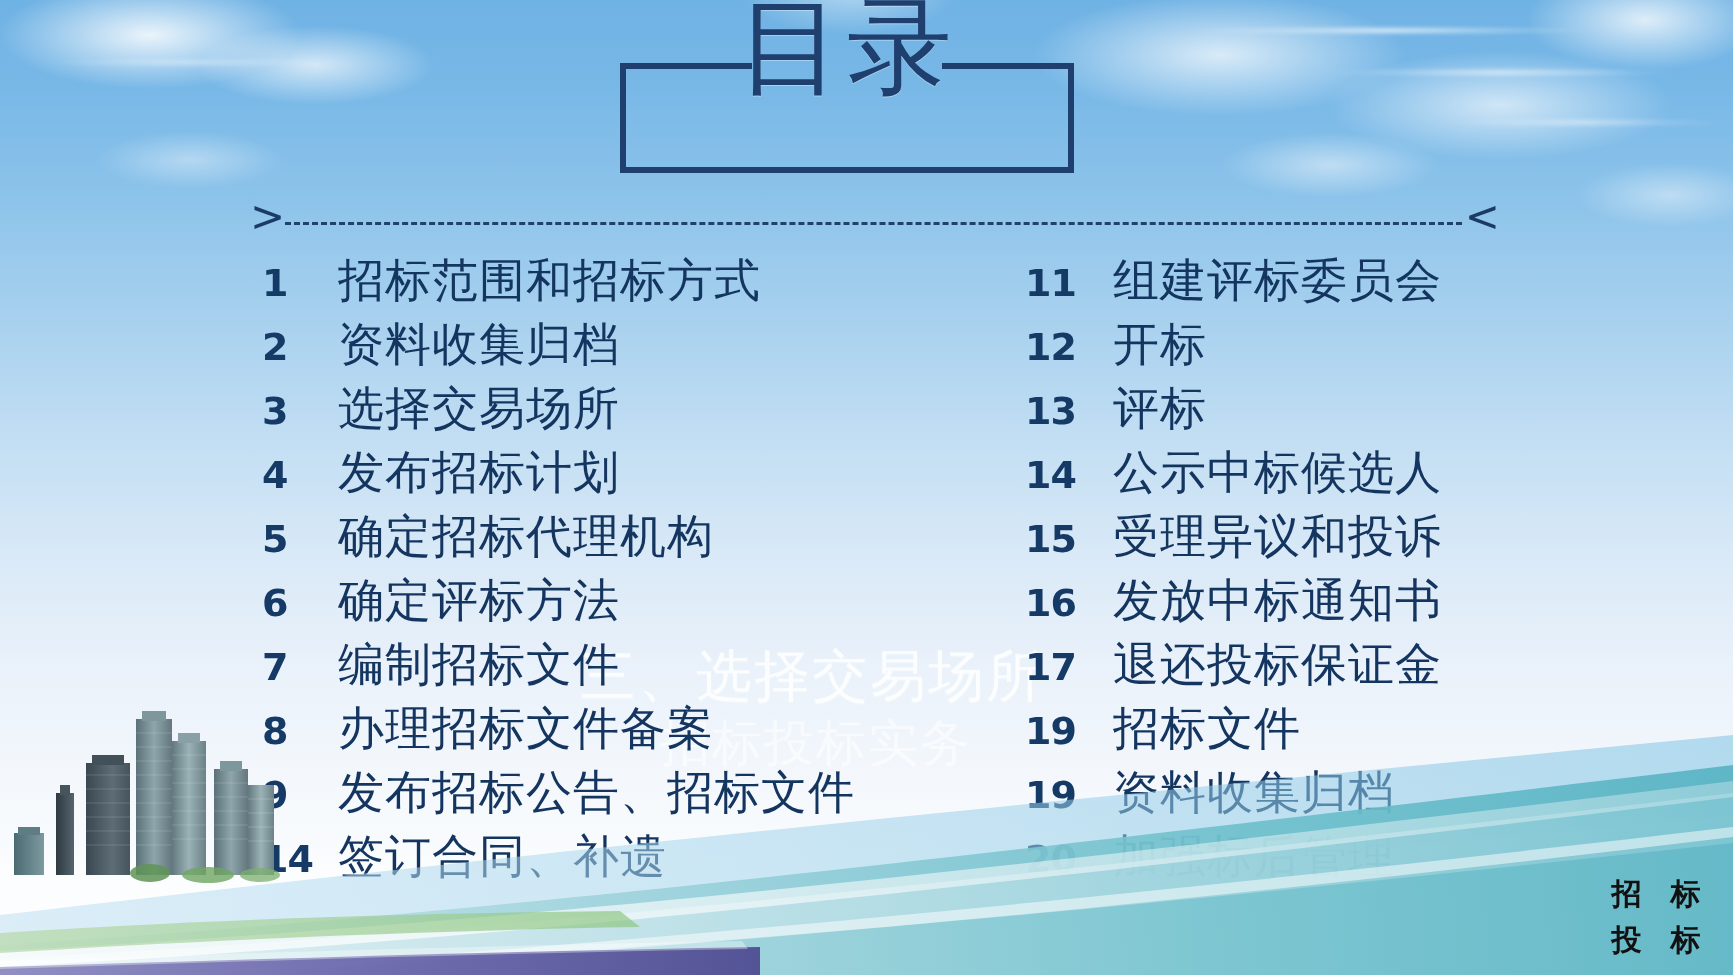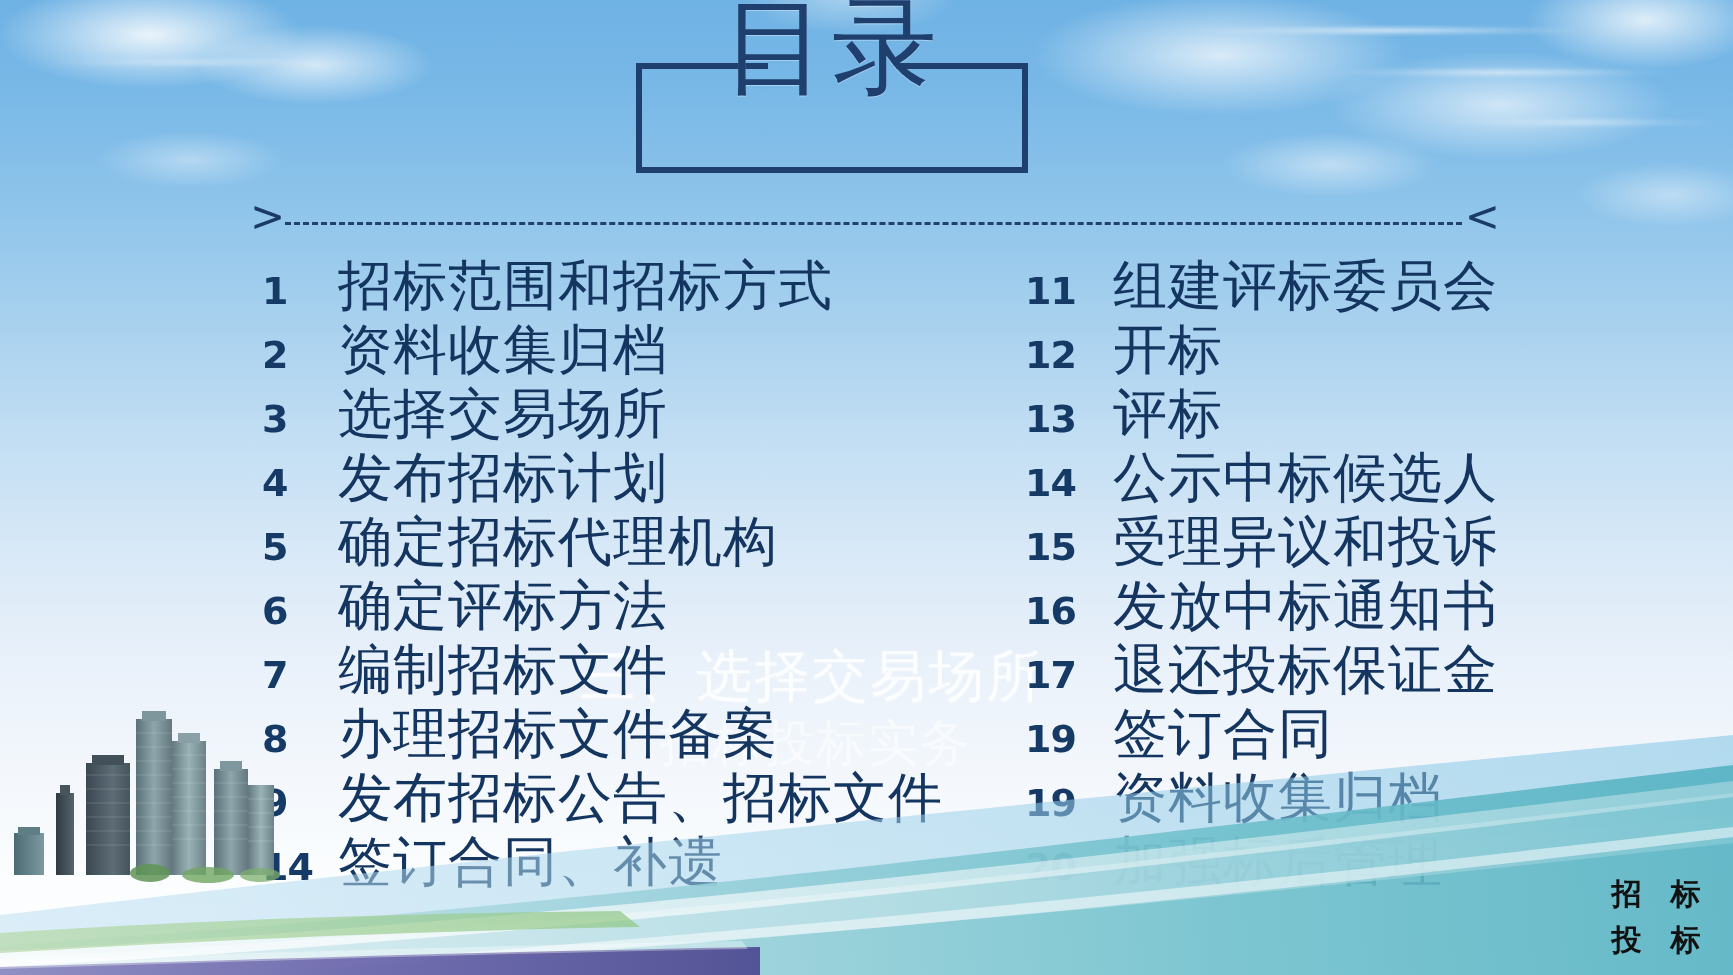--- a/index.html
+++ b/index.html
@@ -49,21 +49,21 @@
     height:5px; border-radius:50%;
     filter:blur(2px);
   }
   #st1 { left:1180px; top:28px;  width:420px; }
   #st2 { left:1320px; top:70px;  width:360px; opacity:.8;}
   #st3 { left:1440px; top:120px; width:290px; opacity:.6;}
   #st4 { left:40px;   top:60px;  width:300px; opacity:.5;}
 
   
   #title-block {
-    position:absolute; left:636px; top:63px; width:392px; height:110px;
+    position:absolute; left:620px; top:63px; width:454px; height:110px;
   }
   #title-frame {
     position:absolute; left:0; top:0; width:100%; height:100%;
     border:6px solid #1f3f6e;
     border-top-color:transparent;
   }
   #title-frame:before, #title-frame:after {
     content:""; position:absolute; top:-6px; height:6px; background:#1f3f6e;
   }
   #title-frame:before { left:-6px; width:132px; }
@@ -127,21 +127,21 @@
   .toc-num {
     width:76px; flex:0 0 76px;
     text-align:left;
     font-size:38px; font-weight:bold;
     color:#153a66;
     font-family:"DejaVu Sans","Liberation Sans",sans-serif;
     letter-spacing:-1px;
   }
   #col-right .toc-num { width:88px; flex:0 0 88px; }
   .toc-label {
-    font-size:54px;
+    font-size:46px;
     color:#13355f;
     font-family:Liberation Serif, serif;
     white-space:nowrap;
     letter-spacing:1px;
   }
 
   
   #swoosh { position:absolute; left:0; bottom:0; width:1733px; height:360px; }
 
   #city { position:absolute; left:8px; bottom:92px; width:300px; height:200px; }
@@ -260,21 +260,21 @@
     <div class="toc-row">
       <span class="toc-num">16</span>
       <span class="toc-label">发放中标通知书</span>
     </div>
     <div class="toc-row">
       <span class="toc-num">17</span>
       <span class="toc-label">退还投标保证金</span>
     </div>
     <div class="toc-row">
       <span class="toc-num">19</span>
-      <span class="toc-label">签订合同</span>
+      <span class="toc-label">招标文件</span>
     </div>
     <div class="toc-row">
       <span class="toc-num">19</span>
       <span class="toc-label">资料收集归档</span>
     </div>
     <div class="toc-row">
       <span class="toc-num">20</span>
       <span class="toc-label">加强标后管理</span>
     </div>
   </div>

